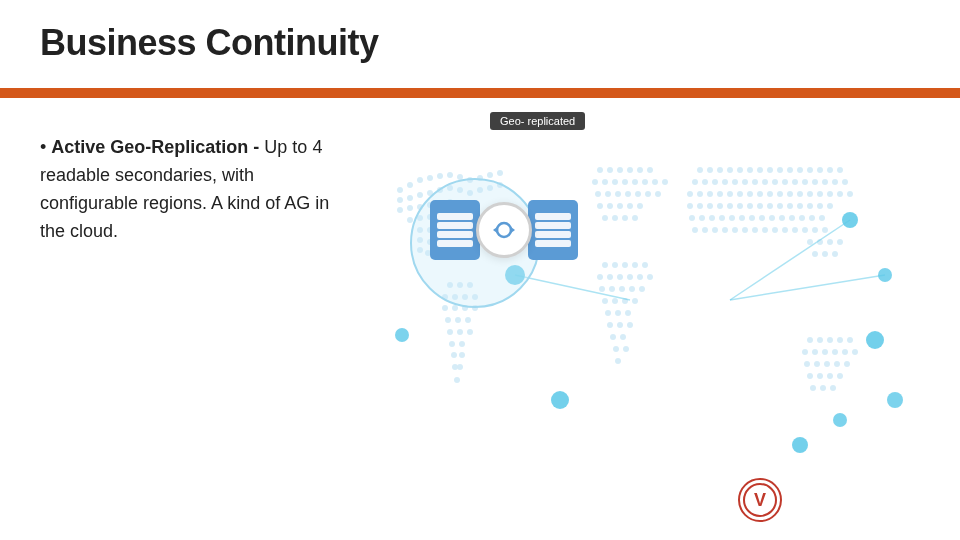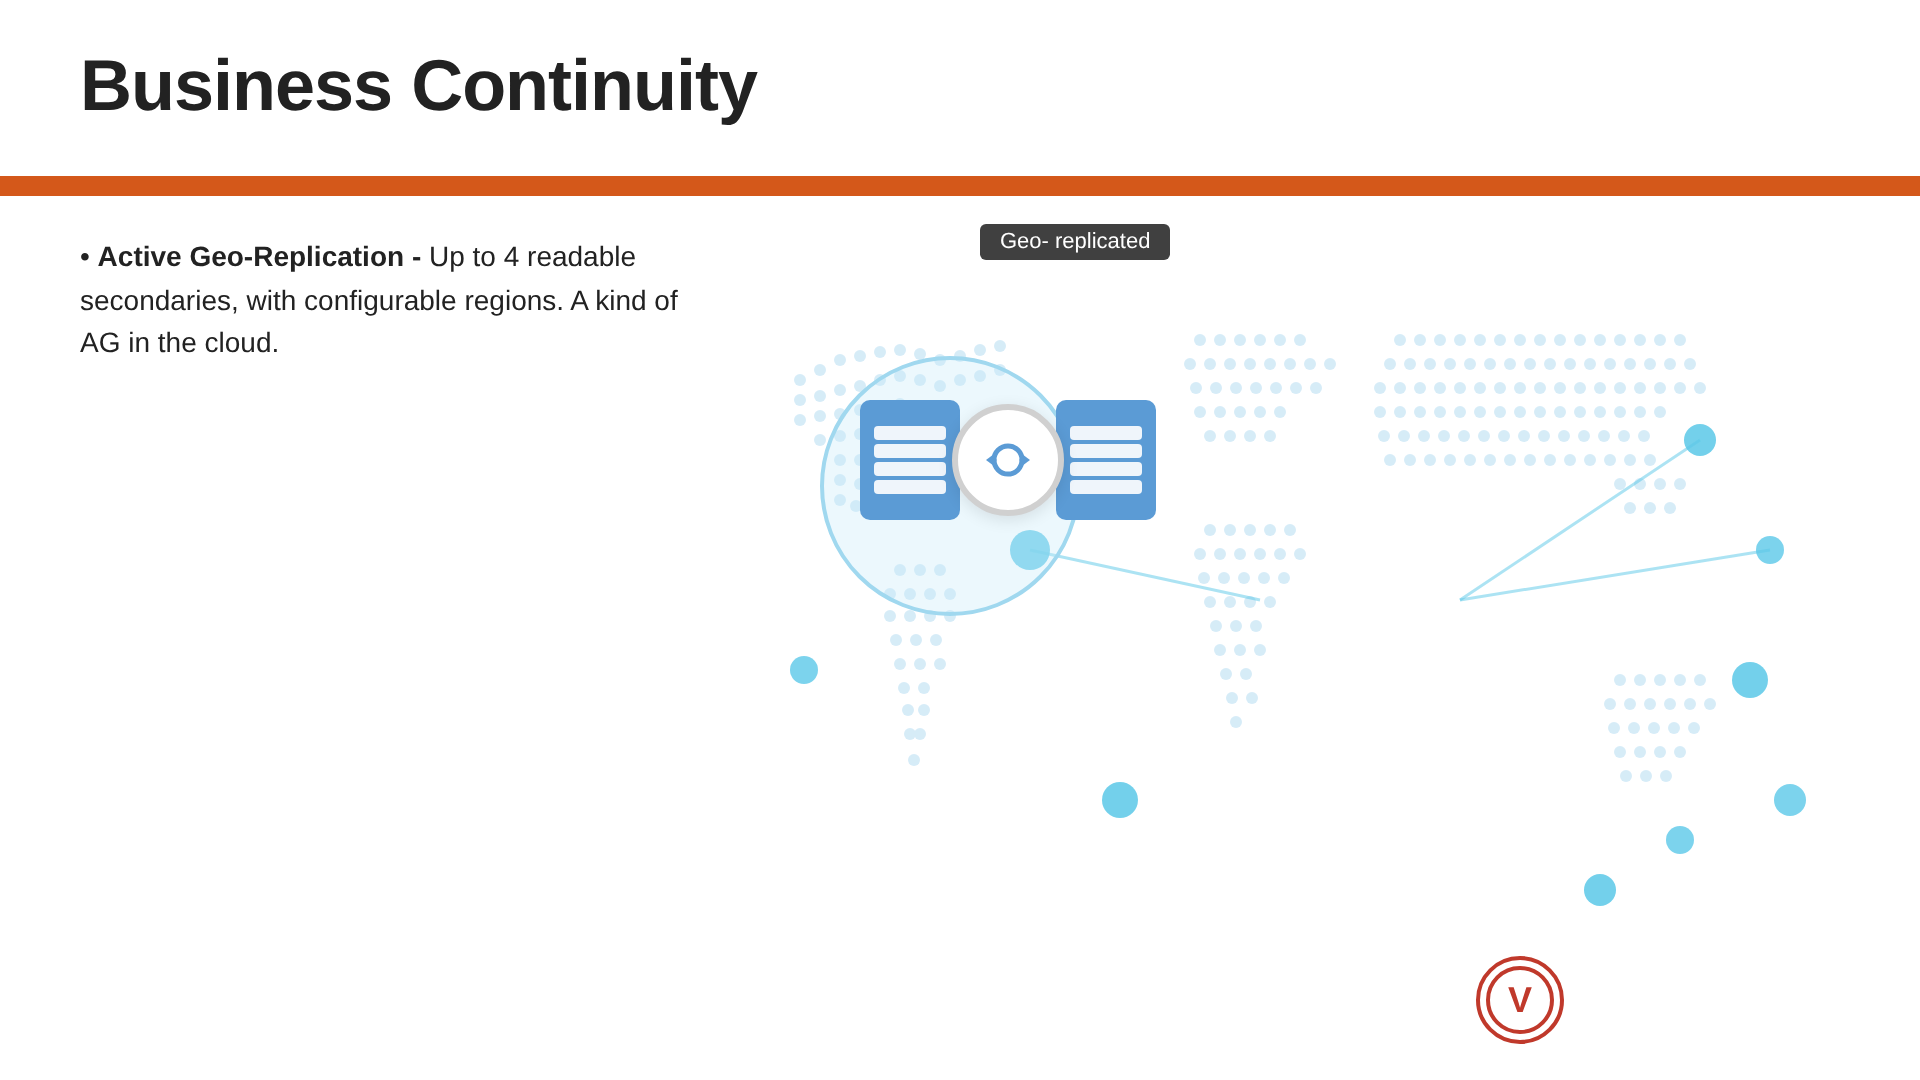--- a/index.html
+++ b/index.html
@@ -40,23 +40,24 @@
     }
 
     .bullet-section {
       position: absolute;
       top: 118px;
       left: 40px;
       width: 300px;
     }
 
     .bullet-text {
-      font-size: 14px;
+      font-size: 18px;
       color: #222;
       line-height: 1.55;
+      margin-top: 16px;
     }
 
     .bullet-text .bold {
       font-weight: 700;
     }
 
     
     .map-area {
       position: absolute;
       top: 90px;

